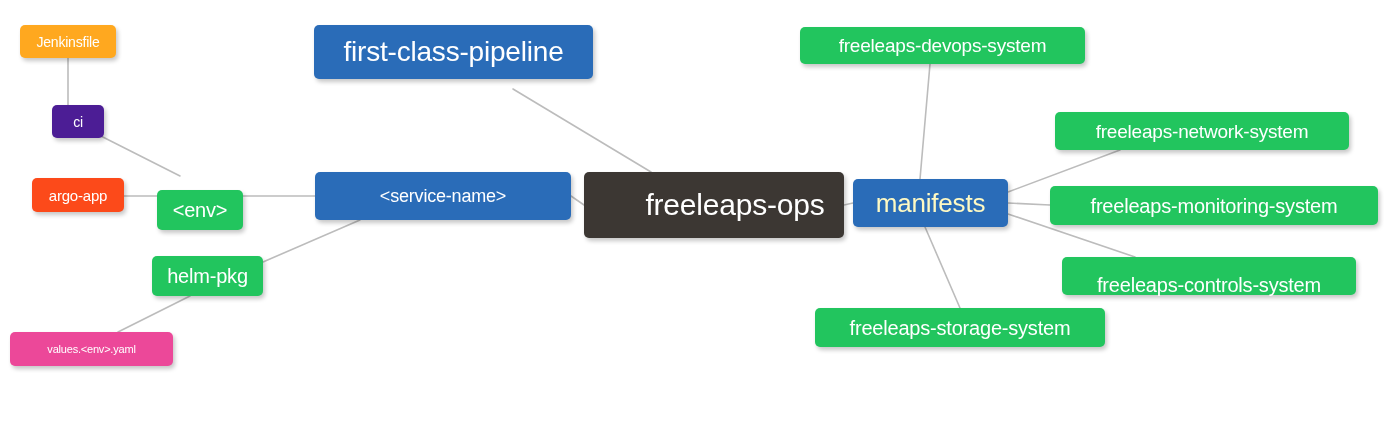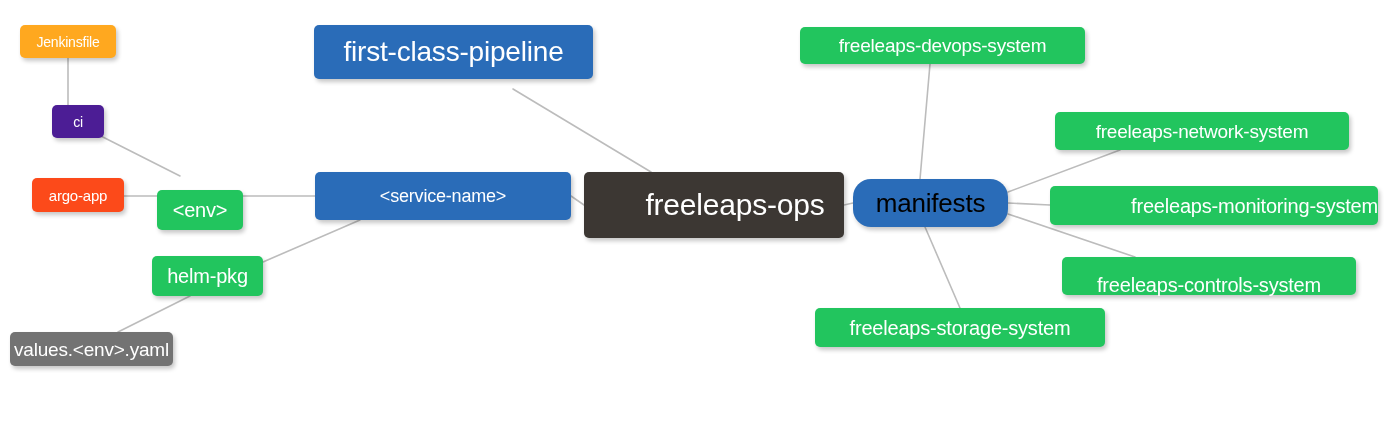--- a/index.html
+++ b/index.html
@@ -75,42 +75,42 @@
       </div>
       <div class="node" style="left: 32px; top: 178px; width: 92px; height: 34px; background: rgb(252, 74, 26); font-size: 15px; font-weight: 400; color: rgb(255, 255, 255);">
         <span class="node-label">argo-app</span>
       </div>
       <div class="node" style="left: 157px; top: 190px; width: 86px; height: 40px; background: rgb(34, 197, 94); font-size: 20px; font-weight: 400; color: rgb(255, 255, 255);">
         <span class="node-label">&lt;env&gt;</span>
       </div>
       <div class="node" style="left: 152px; top: 256px; width: 111px; height: 40px; background: rgb(34, 197, 94); font-size: 20px; font-weight: 400; color: rgb(255, 255, 255);">
         <span class="node-label">helm-pkg</span>
       </div>
-      <div class="node" style="left: 10px; top: 332px; width: 163px; height: 34px; background: #737373; font-size: 19px; font-weight: 400; color: rgb(255, 255, 255);">
+      <div class="node" style="left: 10px; top: 332px; width: 163px; height: 34px; background: #ec4899; font-size: 11px; font-weight: 400; color: rgb(255, 255, 255);">
         <span class="node-label">values.&lt;env&gt;.yaml</span>
       </div>
       <div class="node" style="left: 314px; top: 25px; width: 279px; height: 54px; background: rgb(42, 108, 184); font-size: 28px; font-weight: 400; color: rgb(255, 255, 255);">
         <span class="node-label">first-class-pipeline</span>
       </div>
       <div class="node" style="left: 315px; top: 172px; width: 256px; height: 48px; background: rgb(42, 108, 184); font-size: 18px; font-weight: 400; color: rgb(255, 255, 255);">
         <span class="node-label">&lt;service-name&gt;</span>
       </div>
       <div class="node" style="left: 584px; top: 172px; width: 260px; height: 66px; background: rgb(60, 55, 51); font-size: 30px; font-weight: 400; color: rgb(255, 255, 255); padding-left: 42px;">
         <span class="node-label">freeleaps-ops</span>
       </div>
-      <div class="node" style="left: 853px; top: 179px; width: 155px; height: 48px; background: rgb(42, 108, 184); font-size: 26px; font-weight: 400; color: #000000; border-radius: 18px;">
+      <div class="node" style="left: 853px; top: 179px; width: 155px; height: 48px; background: rgb(42, 108, 184); font-size: 26px; font-weight: 400; color: #fef9c3;">
         <span class="node-label">manifests</span>
       </div>
       <div class="node" style="left: 800px; top: 27px; width: 285px; height: 37px; background: rgb(34, 197, 94); font-size: 19px; font-weight: 400; color: rgb(255, 255, 255);">
         <span class="node-label">freeleaps-devops-system</span>
       </div>
       <div class="node" style="left: 1055px; top: 112px; width: 294px; height: 38px; background: rgb(34, 197, 94); font-size: 19px; font-weight: 400; color: rgb(255, 255, 255);">
         <span class="node-label">freeleaps-network-system</span>
       </div>
-      <div class="node" style="left: 1050px; top: 186px; width: 328px; height: 39px; background: rgb(34, 197, 94); font-size: 20px; font-weight: 400; color: rgb(255, 255, 255); justify-content: flex-end;">
+      <div class="node" style="left: 1050px; top: 186px; width: 328px; height: 39px; background: rgb(34, 197, 94); font-size: 20px; font-weight: 400; color: rgb(255, 255, 255);">
         <span class="node-label">freeleaps-monitoring-system</span>
       </div>
       <div class="node" style="left: 1062px; top: 257px; width: 294px; height: 38px; background: rgb(34, 197, 94); font-size: 20px; font-weight: 400; color: rgb(255, 255, 255); align-items: flex-end;">
         <span class="node-label">freeleaps-controls-system</span>
       </div>
       <div class="node" style="left: 815px; top: 308px; width: 290px; height: 39px; background: rgb(34, 197, 94); font-size: 20px; font-weight: 400; color: rgb(255, 255, 255);">
         <span class="node-label">freeleaps-storage-system</span>
       </div>
     </div>
 </div>

